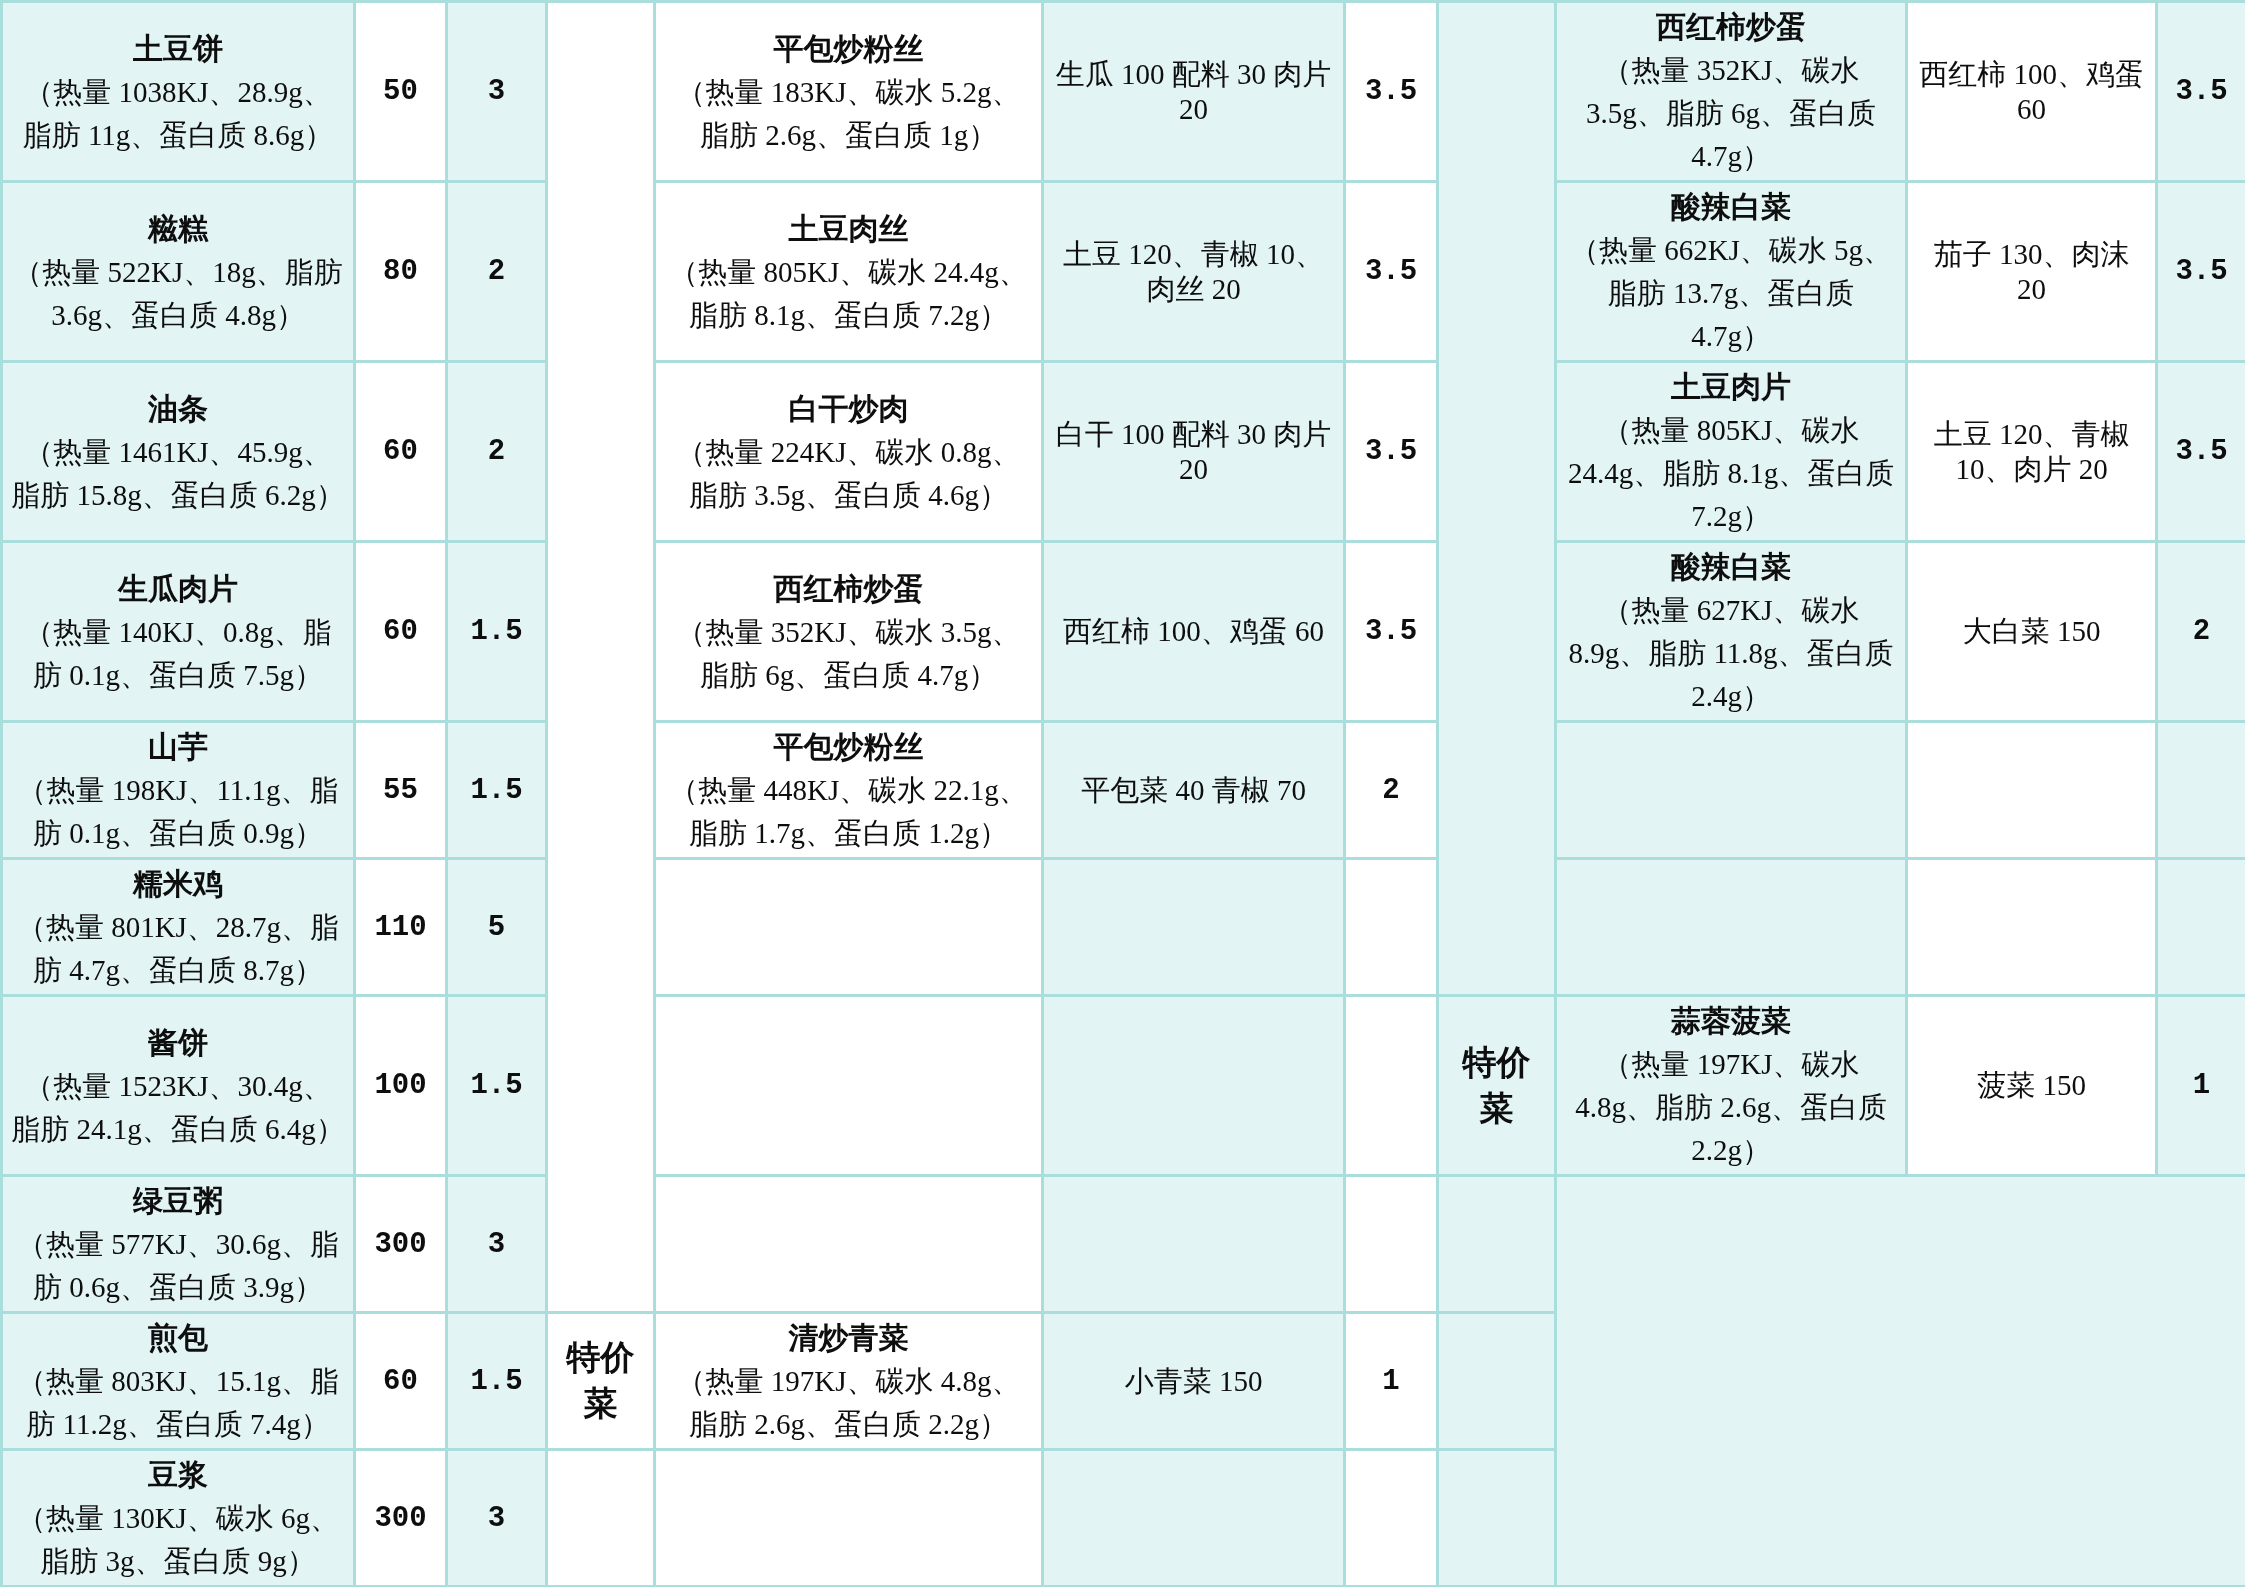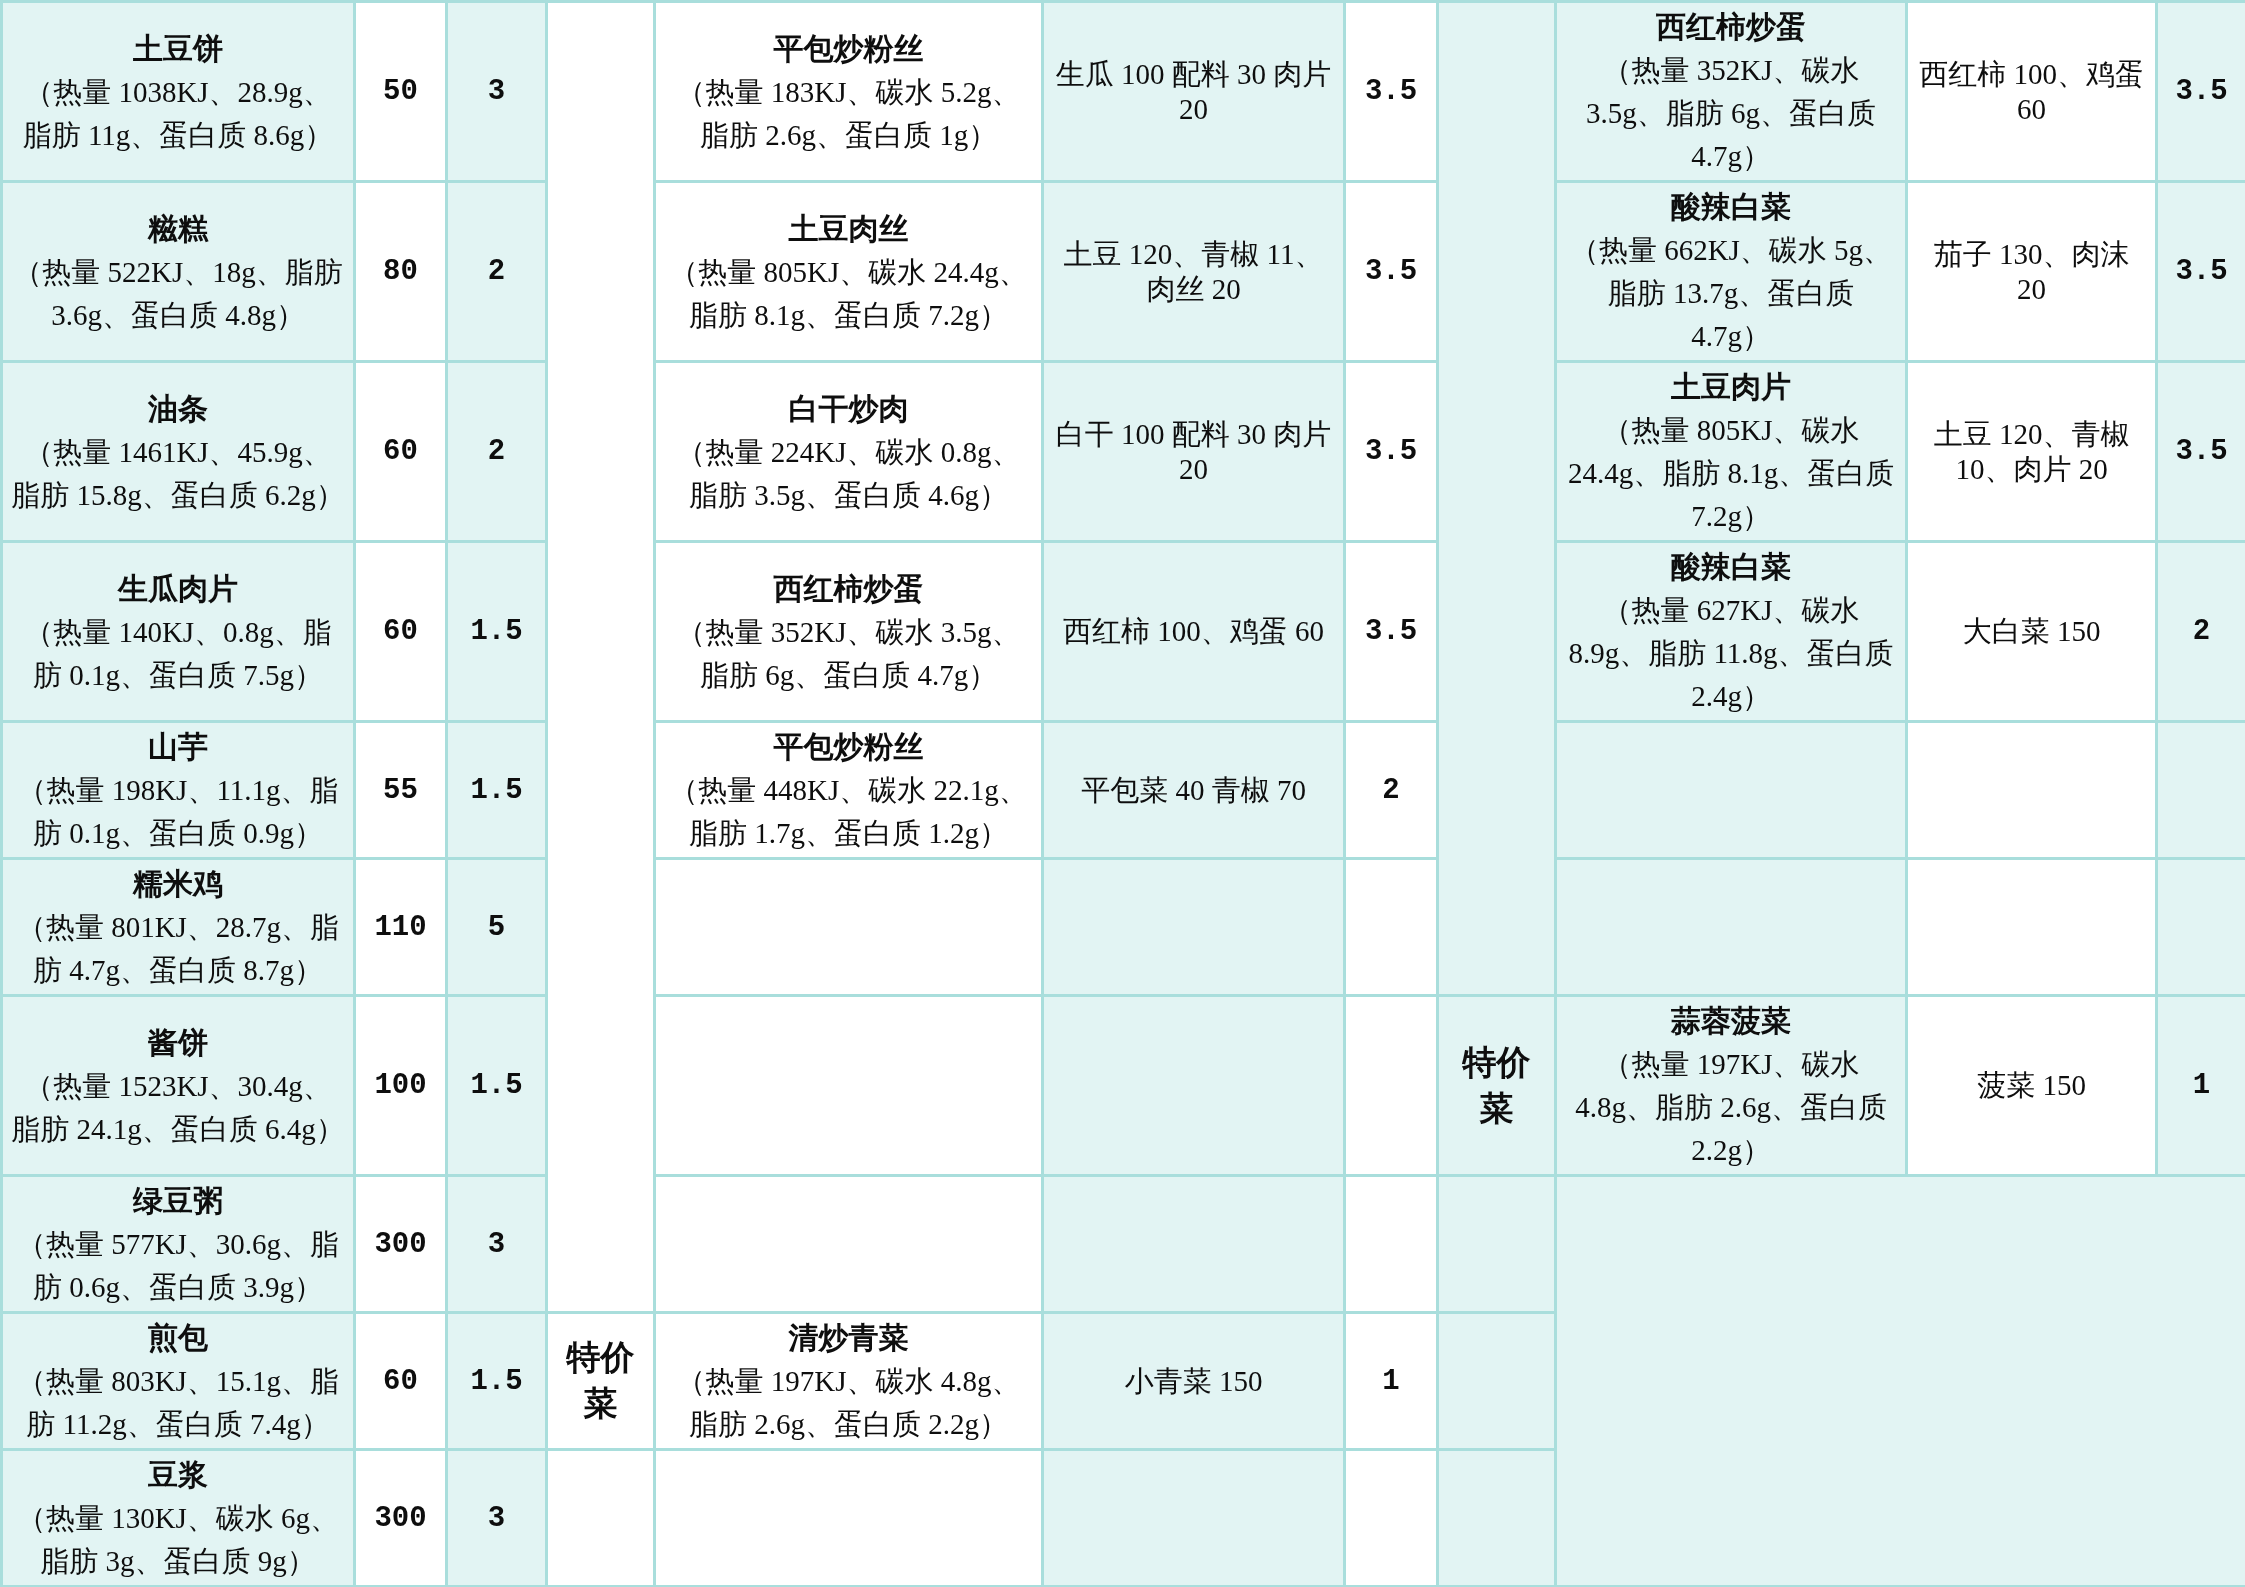--- a/index.html
+++ b/index.html
@@ -65,21 +65,21 @@
       <td class="c">
         <div class="dname">糍糕</div>
         <div class="dinfo">（热量 522KJ、18g、脂肪 3.6g、蛋白质 4.8g）</div>
       </td>
       <td class="w num">80</td>
       <td class="c num">2</td>
       <td class="w">
         <div class="dname">土豆肉丝</div>
         <div class="dinfo">（热量 805KJ、碳水 24.4g、脂肪 8.1g、蛋白质 7.2g）</div>
       </td>
-      <td class="c ing">土豆 120、青椒 11、肉丝 20</td>
+      <td class="c ing">土豆 120、青椒 10、肉丝 20</td>
       <td class="w num">3.5</td>
       <td class="c">
         <div class="dname">酸辣白菜</div>
         <div class="dinfo">（热量 662KJ、碳水 5g、脂肪 13.7g、蛋白质 4.7g）</div>
       </td>
       <td class="w ing">茄子 130、肉沫 20</td>
       <td class="c num">3.5</td>
     </tr>
 
     <tr>

